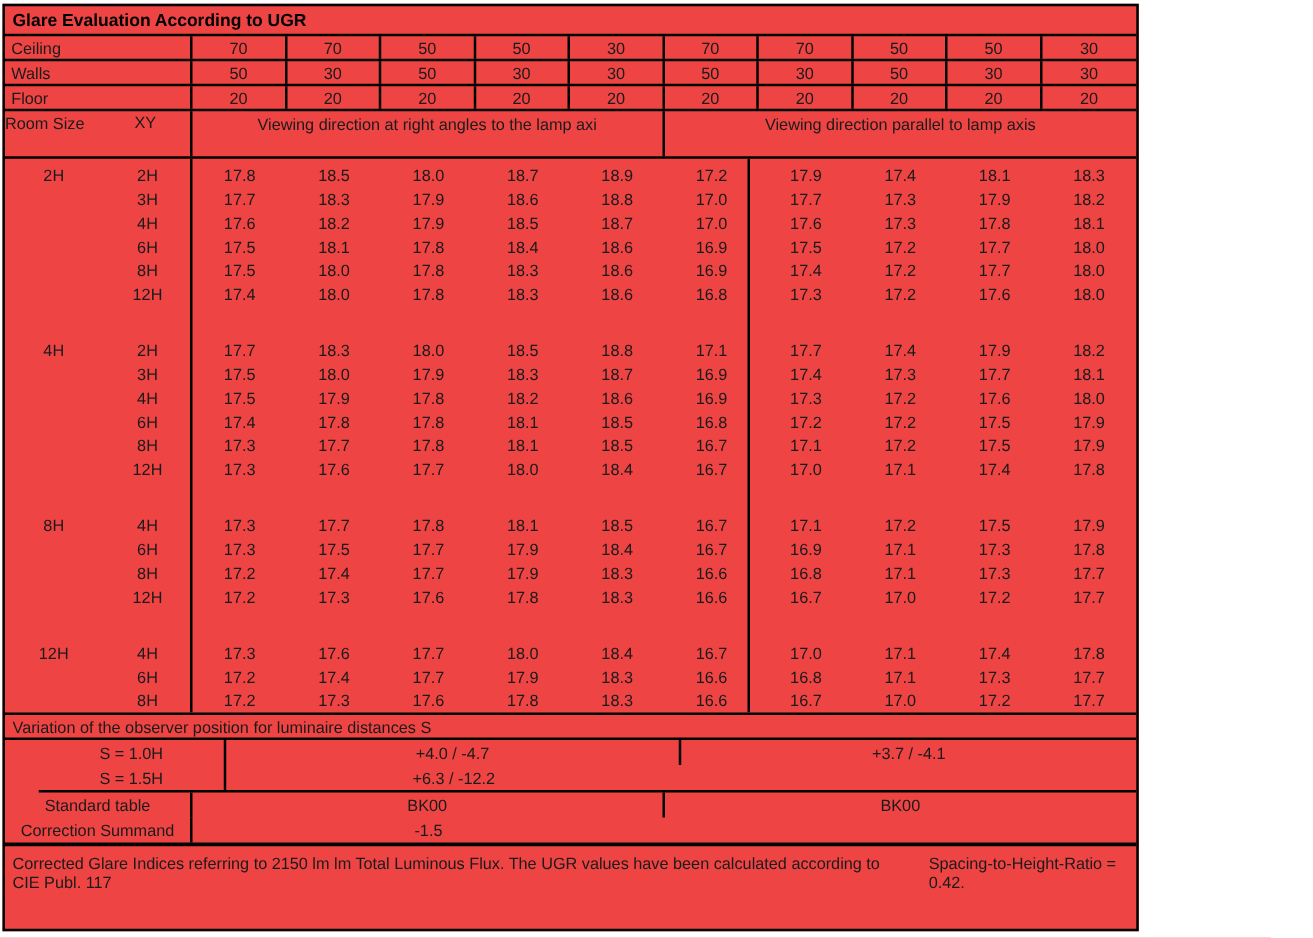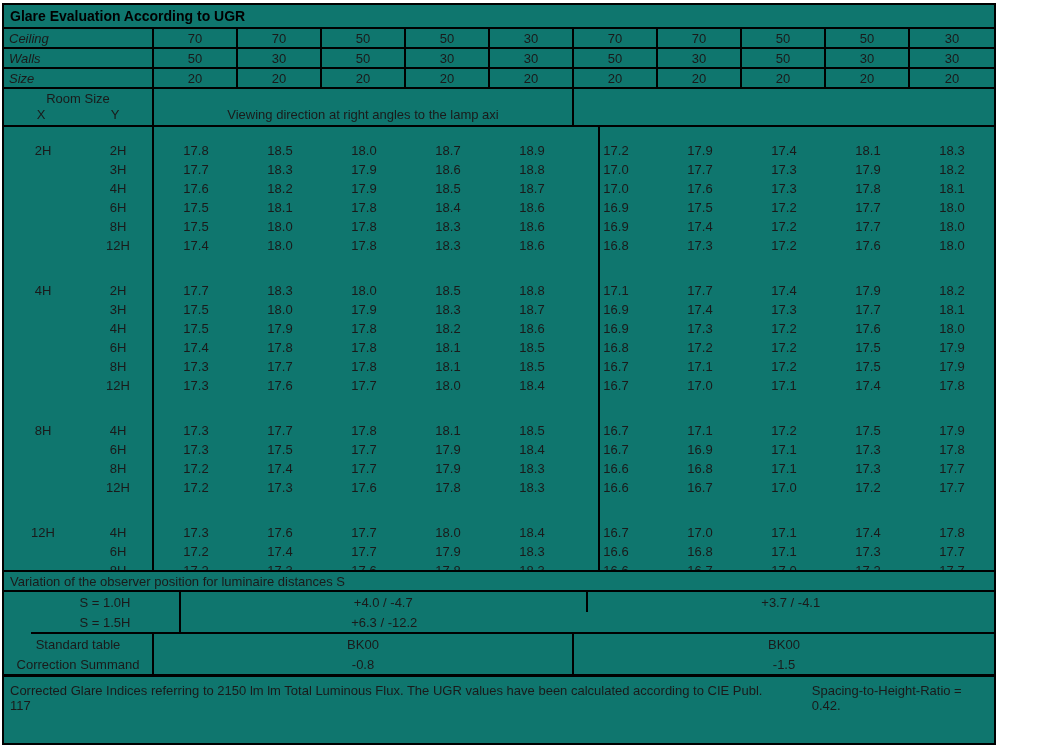--- a/index.html
+++ b/index.html
@@ -5,55 +5,54 @@
   * { box-sizing: border-box; margin: 0; padding: 0; }
   html, body { width: 1050px; height: 750px; background: #fff; }
   body {
     font-family: "Liberation Sans", "DejaVu Sans", sans-serif;
     color: #1a1a1a;
     font-size: 13px;
     position: relative;
   }
   .sheet {
     position: absolute; left: 2px; top: 3px;
-    width: 994px; height: 742px;
+    width: 909px; height: 742px;
     border: 2px solid #000;
-    background: #0f766e;
+    background: #ef4444;
     display: flex; flex-direction: column;
   }
   .title-row {
     height: 24px; border-bottom: 2px solid #000;
     display: flex; align-items: center; padding-left: 6px;
     font-weight: bold; font-size: 14px; color: #000;
   }
   .surface-row {
     display: grid; grid-template-columns: 150px repeat(10, 1fr);
     height: 20px; border-bottom: 2px solid #000;
   }
   .surface-label {
     padding-left: 5px; display: flex; align-items: center;
     border-right: 2px solid #000;
-    font-style: italic;
   }
   .surface-value {
     display: flex; align-items: center; justify-content: center;
     border-right: 2px solid #000;
   }
   .surface-value:last-child { border-right: none; }
   .header-row {
     height: 38px; border-bottom: 2px solid #000;
     display: grid; grid-template-columns: 150px calc((100% - 150px)/2) 1fr;
   }
-  .room-size-cell { border-right: 2px solid #000; display: flex; flex-direction: column; }
+  .room-size-cell { border-right: 2px solid #000; display: flex; flex-direction: row; gap: 40px; }
   .room-size-title { text-align: center; padding-top: 2px; }
   .xy-row { display: grid; grid-template-columns: 1fr 1fr; margin-top: 1px; }
   .xy-row span { text-align: center; }
-  .view-cell { border-right: 2px solid #000; text-align: center; padding-top: 18px; }
+  .view-cell { border-right: 2px solid #000; text-align: center; padding-top: 3px; }
   .view-cell.right { border-right: none; }
-  .ugr-body { position: relative; height: 443px; padding-top: 14px; overflow: hidden; border-radius: 17px; }
+  .ugr-body { position: relative; height: 443px; padding-top: 4px; overflow: hidden; border-radius: 17px; }
   .vline { position: absolute; top: 0; bottom: 0; width: 2px; background: #000; }
   .v-left { left: 148px; }
   .v-mid { left: 594px; }
   .ugr-row {
     display: grid; grid-template-columns: 78px 72px repeat(10, 1fr);
     height: 19px; align-items: center; text-align: center;
   }
   .block-gap { height: 26px; }
   .variation-header {
     height: 22px; border-top: 2px solid #000; border-bottom: 2px solid #000;
@@ -103,21 +102,21 @@
         <div class="surface-value">50</div>
         <div class="surface-value">30</div>
         <div class="surface-value">30</div>
         <div class="surface-value">50</div>
         <div class="surface-value">30</div>
         <div class="surface-value">50</div>
         <div class="surface-value">30</div>
         <div class="surface-value">30</div>
       </div>
       <div class="surface-row">
-        <div class="surface-label">Size</div>
+        <div class="surface-label">Floor</div>
         <div class="surface-value">20</div>
         <div class="surface-value">20</div>
         <div class="surface-value">20</div>
         <div class="surface-value">20</div>
         <div class="surface-value">20</div>
         <div class="surface-value">20</div>
         <div class="surface-value">20</div>
         <div class="surface-value">20</div>
         <div class="surface-value">20</div>
         <div class="surface-value">20</div>
@@ -126,20 +125,21 @@
 
   <div class="header-row">
     <div class="room-size-cell">
       <div class="room-size-title">Room Size</div>
       <div class="xy-row">
         <span>X</span>
         <span>Y</span>
       </div>
     </div>
     <div class="view-cell">Viewing direction at right angles to the lamp axi</div>
+    <div class="view-cell right">Viewing direction parallel to lamp axis</div>
   </div>
 
   <div class="ugr-body">
     <div class="vline v-left"></div>
     <div class="vline v-mid"></div>
   <div class="ugr-row">
         <div class="xcell">2H</div>
         <div class="ycell">2H</div>
         <div class="vcell">17.8</div>
         <div class="vcell">18.5</div>
@@ -424,21 +424,20 @@
     </div>
 
   <div class="summary-rows">
       <div class="s-row">
         <div class="s-label">Standard table</div>
         <div class="s-val">BK00</div>
         <div class="s-val last">BK00</div>
       </div>
       <div class="s-row">
         <div class="s-label">Correction Summand</div>
-        <div class="s-val">-0.8</div>
         <div class="s-val last">-1.5</div>
       </div>
     </div>
 
   <div class="footer-row">
     <span>Corrected Glare Indices referring to 2150 lm lm Total Luminous Flux. The UGR values have been calculated according to CIE Publ. 117</span>
     <span class="footer-ratio">Spacing-to-Height-Ratio = 0.42.</span>
   </div>
 
 </div>

